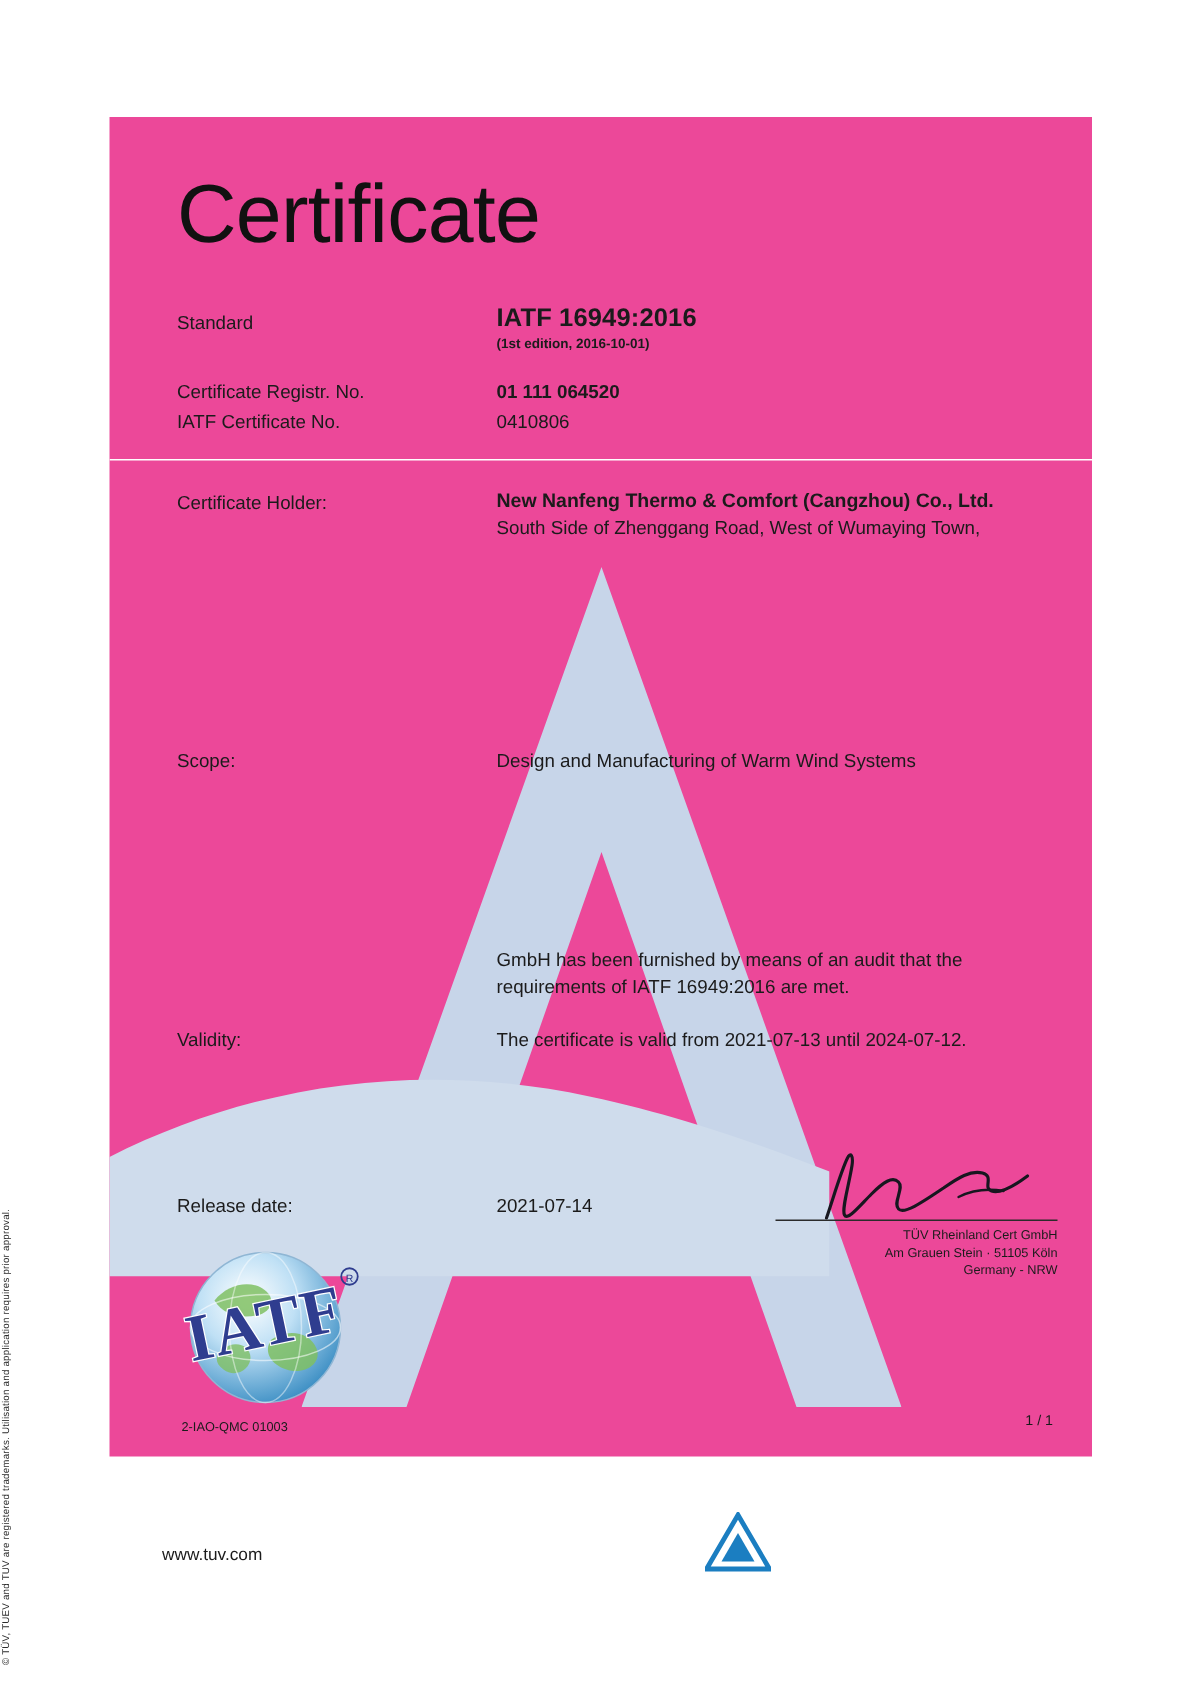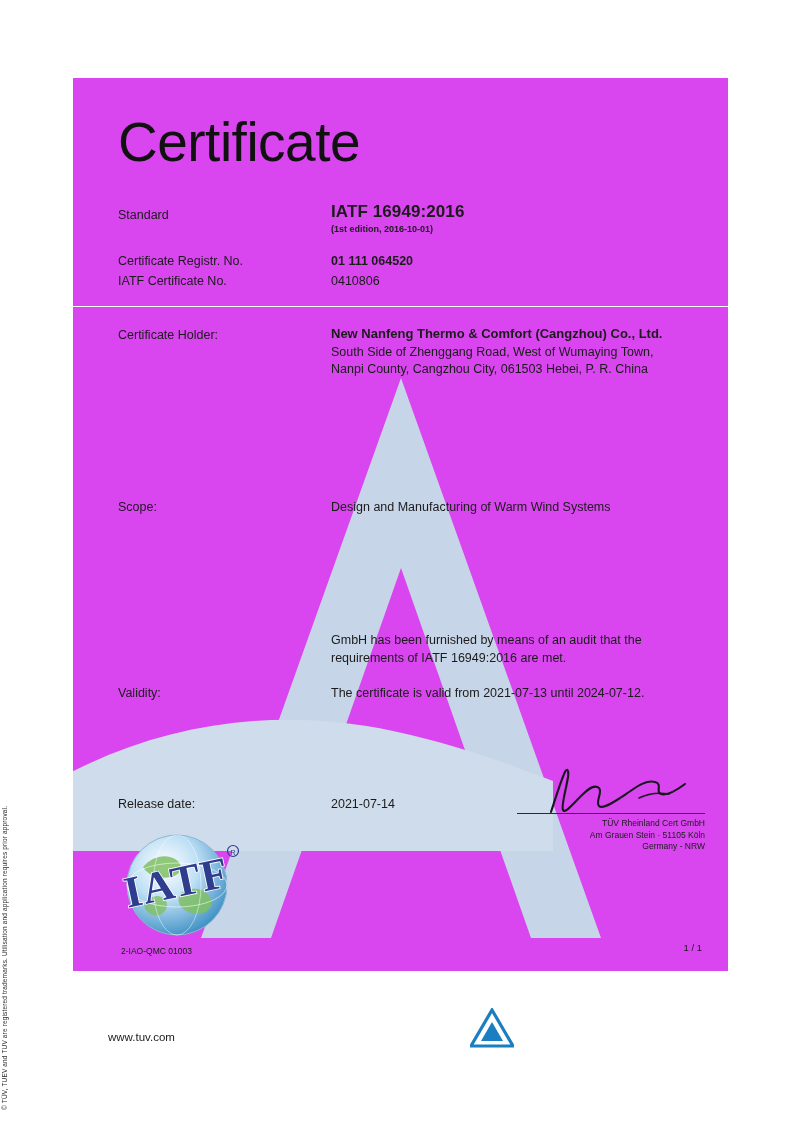--- a/index.html
+++ b/index.html
@@ -30,21 +30,21 @@
     white-space: nowrap;
   }
 
   
   .cert {
     position: absolute;
     left: 73px;
     top: 78px;
     width: 655px;
     height: 893px;
-    background: #d946ef;
+    background: #ec4899;
     overflow: hidden;
   }
 
   
   .watermark {
     position: absolute;
     left: 50%;
     top: 300px;
     transform: translateX(-50%);
     width: 400px;
@@ -269,21 +269,20 @@
     </div>
 
     <div class="divider" style="top:228px;"></div>
 
     <div class="row" style="top:250px;">
       <div class="lbl">Certificate Holder:</div>
       <div class="val" style="left:213px; top:-2px;">
         <div class="holder-name">New Nanfeng Thermo &amp; Comfort (Cangzhou) Co., Ltd.</div>
         <div class="holder-addr">
           <div>South Side of Zhenggang Road, West of Wumaying Town,</div>
-          <div>Nanpi County, Cangzhou City, 061503 Hebei, P. R. China</div>
         </div>
       </div>
     </div>
 
     <div class="row" style="top:422px;">
       <div class="lbl">Scope:</div>
       <div class="val">Design and Manufacturing of Warm Wind Systems</div>
     </div>
 
     <div class="row" style="top:553px;">

